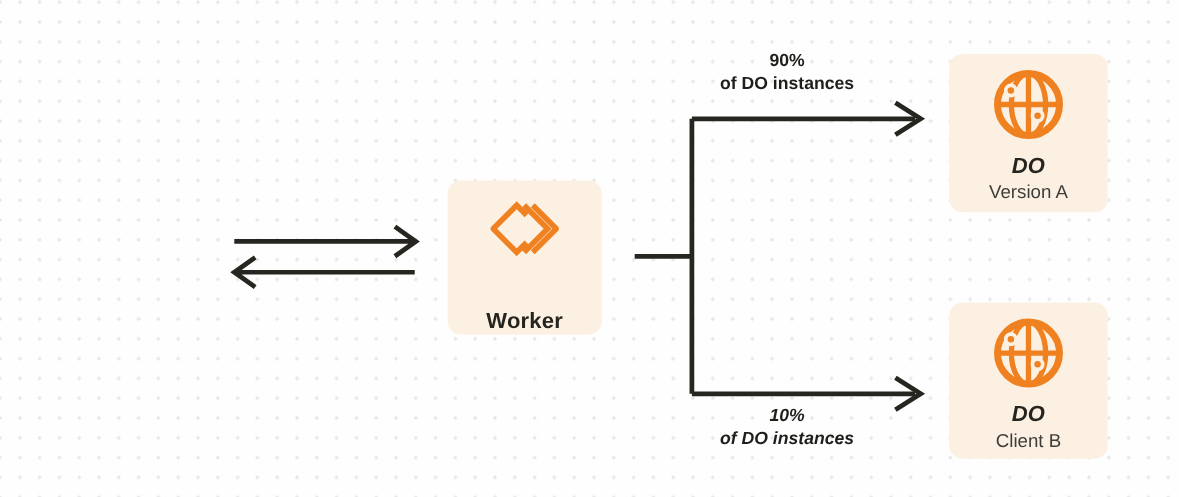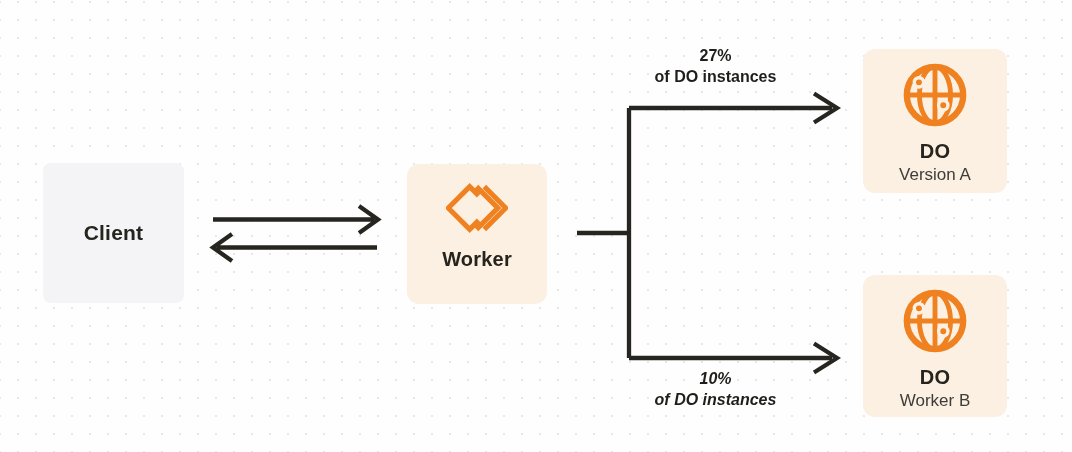--- a/index.html
+++ b/index.html
@@ -38,39 +38,39 @@
     border-radius:8px;
   }
   .client-box .node-label{
     font-size:21px;font-weight:700;color:var(--text-dark);
     letter-spacing:.2px;
   }
   .worker-box{
     left:407px;top:164px;width:140px;height:140px;
     background:var(--cream);
     border-radius:12px;
-    justify-content:flex-start;
+    justify-content:space-between;
     padding-top:17px;
   }
   .worker-box .node-label{
     font-size:20px;font-weight:700;color:var(--text-dark);
     margin-top:13px;letter-spacing:.2px;
   }
   .do-box{
     left:863px;width:144px;
     background:var(--cream);
     border-radius:12px;
     justify-content:flex-start;
     padding-top:11px;
   }
   .do-a-box{top:49px;height:144px;}
   .do-b-box{top:275px;height:142px;}
   .do-title{
     font-size:20px;font-weight:700;color:var(--text-dark);
-    margin-top:11px;letter-spacing:.3px;line-height:20px;
+    margin-top:11px;letter-spacing:.3px;line-height:20px;font-style:italic;
   }
   .do-subtitle{
     font-size:17px;font-weight:400;color:var(--text-sub);
     margin-top:4px;line-height:19px;text-align:center;
   }
   .edge-layer{
     position:absolute;left:0;top:0;width:1072px;height:452px;
     pointer-events:none;
   }
   .edge-layer path{
@@ -103,35 +103,32 @@
 
     <path d="M377 247.5 H217 M232 234 L213 247.5 L232 261"></path>
 
     <path d="M577 233 H629 M629 108 V358 M629 108 H832 M629 358 H832"></path>
 
     <path d="M814 93.5 L837 108 L814 122.5"></path>
 
     <path d="M814 343.5 L837 358 L814 372.5"></path>
   </svg>
 
-  <div class="node client-box">
-    <div class="node-label">Client</div>
-  </div>
 
   <div class="node worker-box">
     <svg class="icon-svg" width="62" height="54" viewBox="0 0 110 96">
       <path class="stroke-o" stroke-width="9" d="M58 26 L42 10 L4 48 L42 86 L58 70"></path>
       <path class="stroke-o" stroke-width="9" d="M54 10 L92 48 L54 86"></path>
       <path class="stroke-o" stroke-width="9" d="M68 10 L106 48 L68 86"></path>
     </svg>
     <div class="node-label">Worker</div>
   </div>
 
   <div class="split-label split-label-top">
-    <div>27%</div>
+    <div>90%</div>
     <div>of DO instances</div>
   </div>
 
   <div class="split-label split-label-bottom">
     <div>10%</div>
     <div>of DO instances</div>
   </div>
 
   <div class="node do-box do-a-box">
     <svg class="icon-svg" width="70" height="70" viewBox="0 0 72 72">
@@ -147,16 +144,16 @@
 
   <div class="node do-box do-b-box">
     <svg class="icon-svg" width="70" height="70" viewBox="0 0 72 72">
       <circle class="stroke-o" stroke-width="6.5" cx="36" cy="36" r="29"></circle>
       <ellipse class="stroke-o" stroke-width="5" cx="36" cy="36" rx="16" ry="29"></ellipse>
       <path class="stroke-o" stroke-width="5" d="M7.5 36 H64.5 M36 7.5 V64.5"></path>
       <circle class="dot-o" stroke-width="3.5" cx="19.5" cy="23" r="4.8"></circle>
       <circle class="dot-o" stroke-width="3.5" cx="44.5" cy="46.5" r="4.8"></circle>
     </svg>
     <div class="do-title">DO</div>
-    <div class="do-subtitle">Worker B</div>
+    <div class="do-subtitle">Client B</div>
   </div>
 
 </div>
 
 </body></html>

